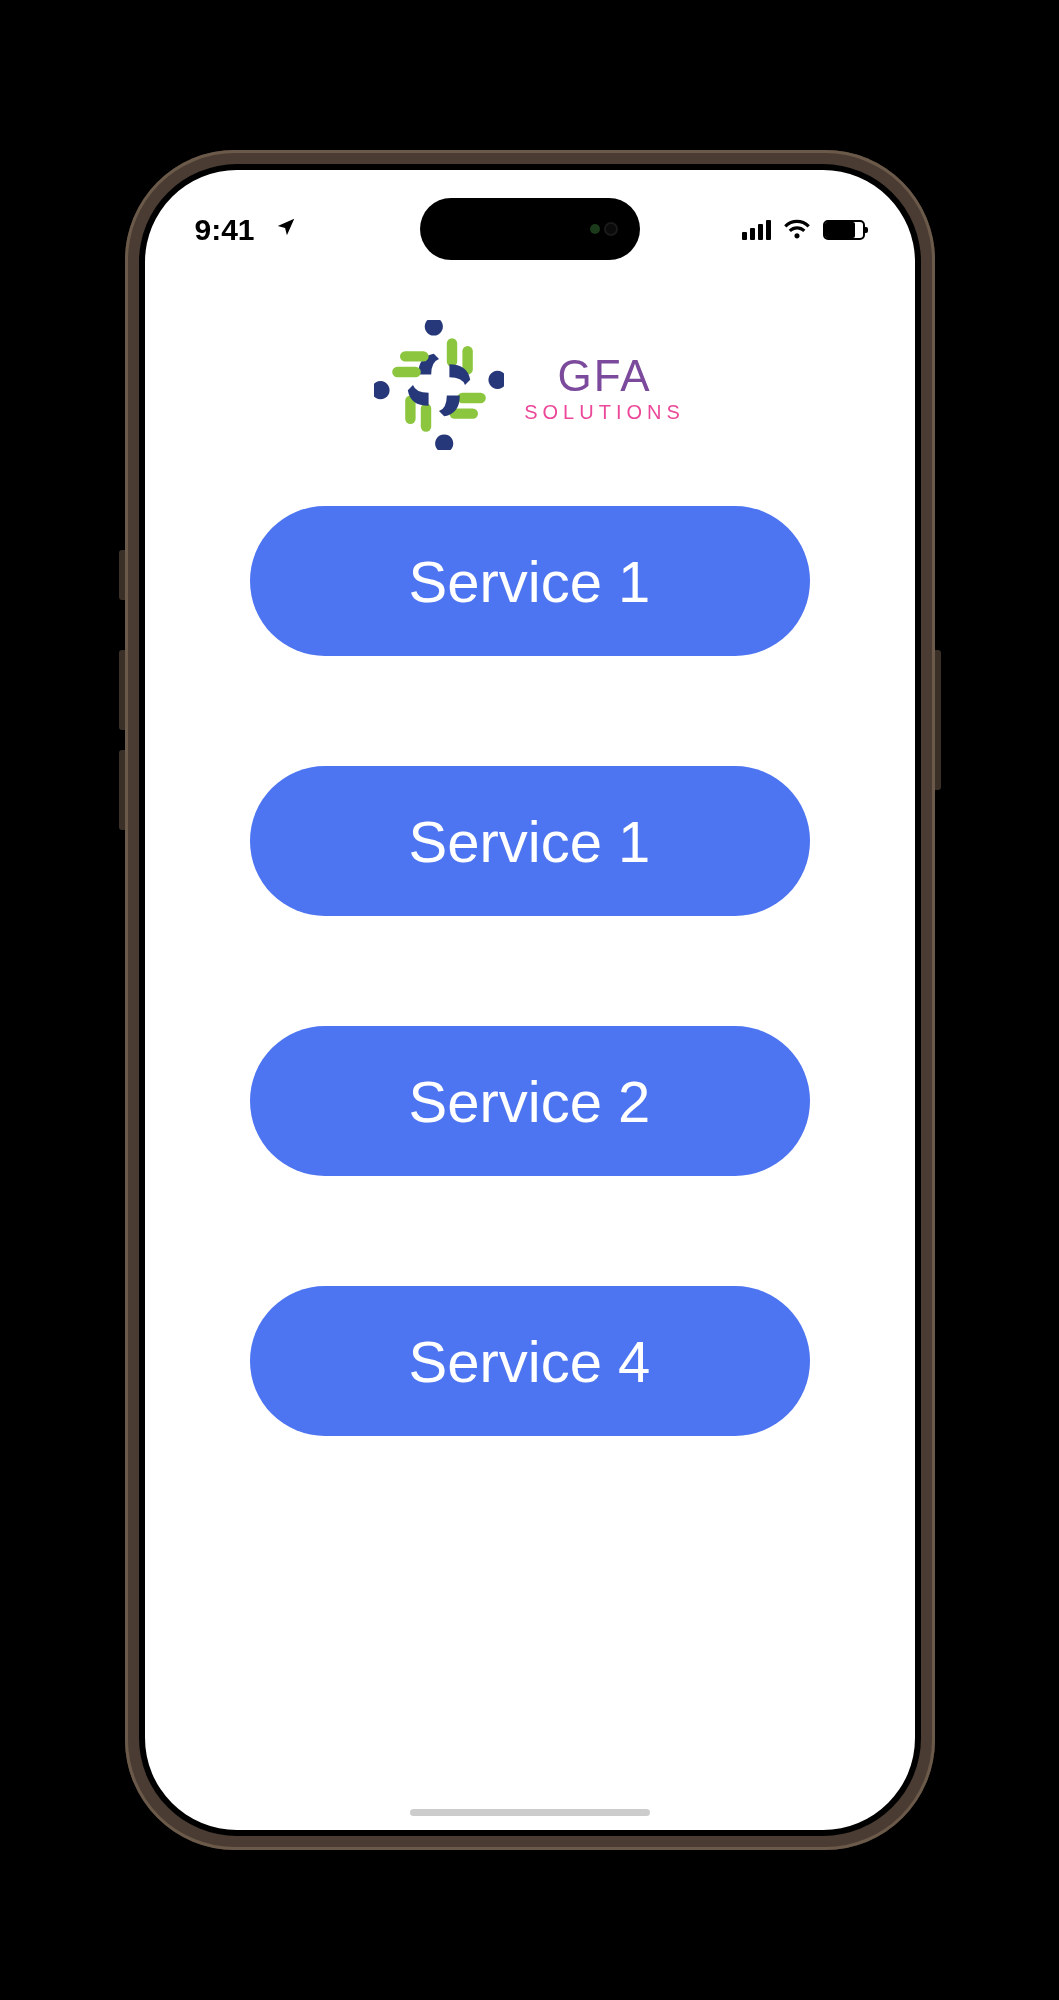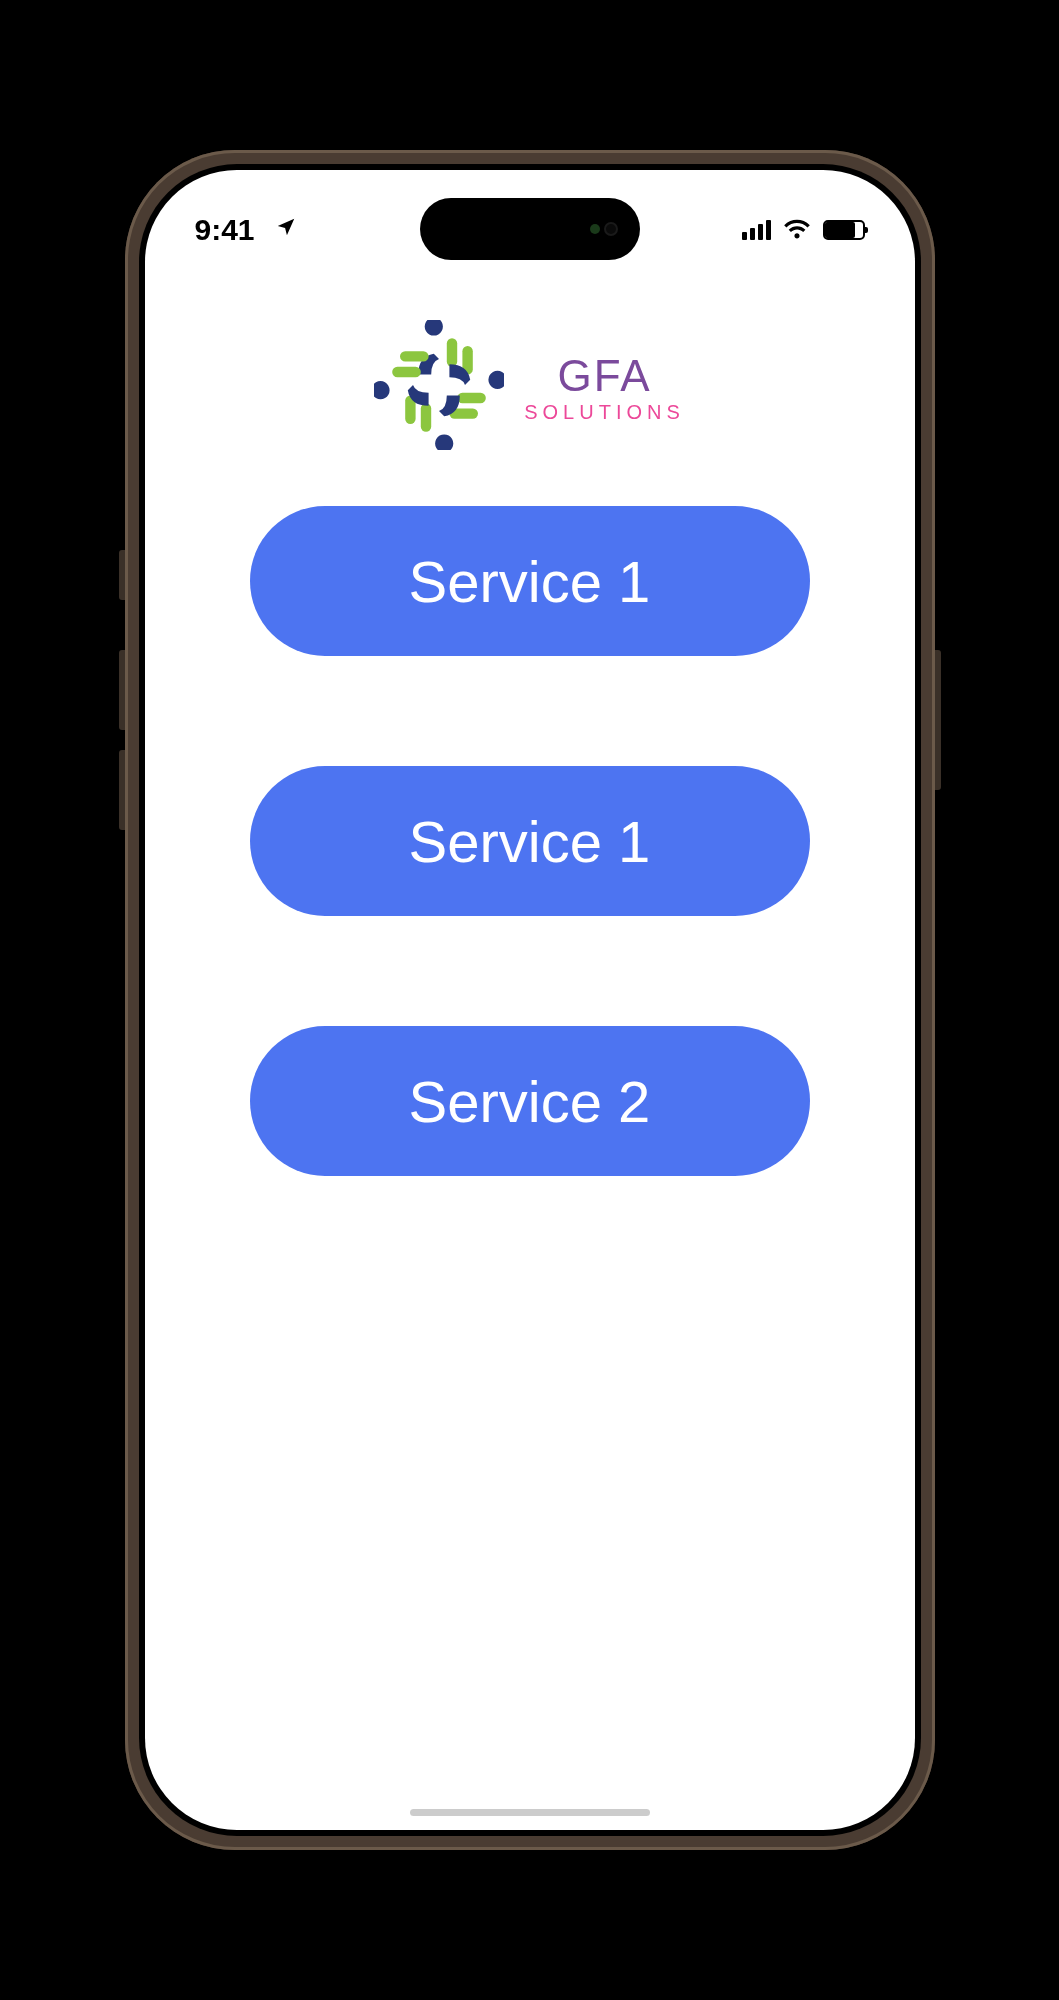--- a/index.html
+++ b/index.html
@@ -232,19 +232,22 @@
         <div class="btns">
           <button class="service-btn">
             <span>Service 1</span>
           </button>
           <button class="service-btn">
             <span>Service 1</span>
           </button>
           <button class="service-btn">
             <span>Service 2</span>
           </button>
+          <button class="service-btn">
+            <span>Service 4</span>
+          </button>
         </div>
       </div>
 
       <div class="home-indicator"></div>
     </div>
   </div>
 </div>
 
 </body></html>

